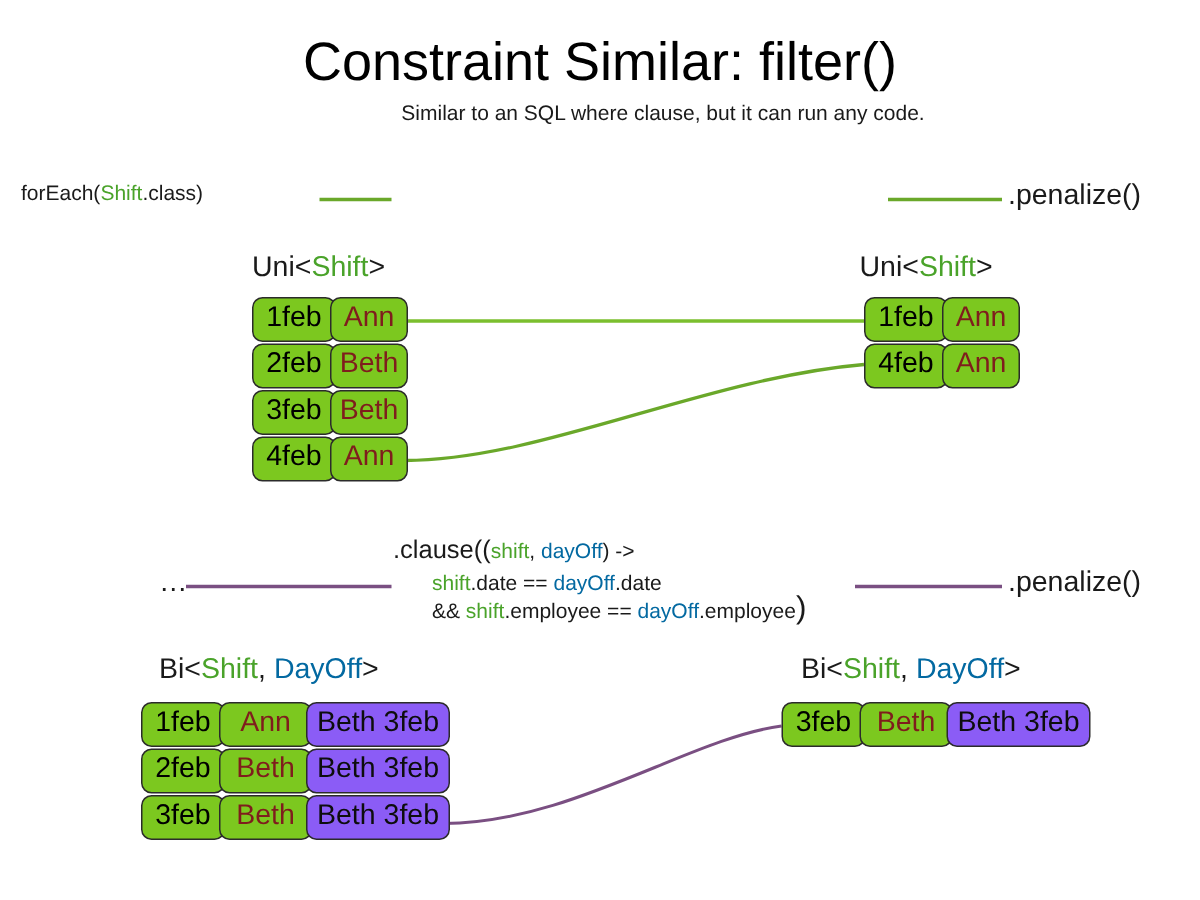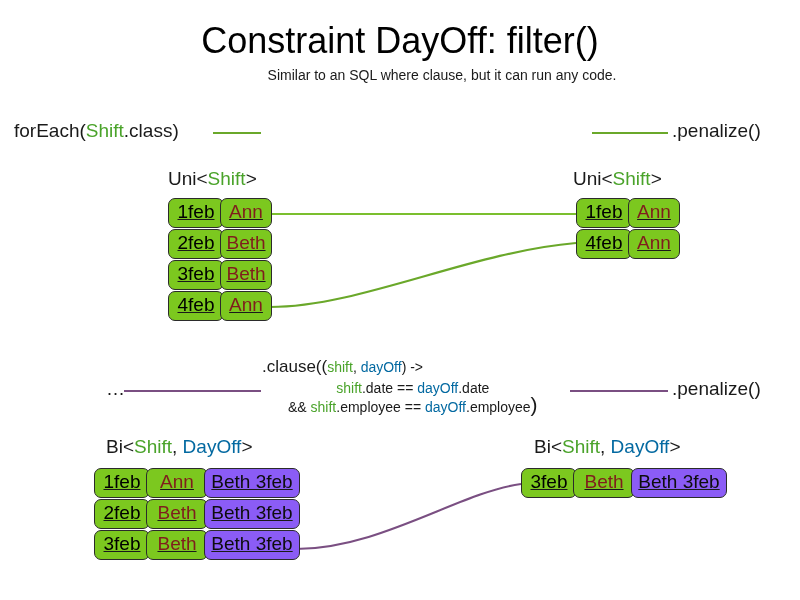--- a/index.html
+++ b/index.html
@@ -61,21 +61,21 @@
     white-space: nowrap;
     color: #1a1a1a;
   }
   .c-shift  { color: #4aa32a; }
   .c-dayoff { color: #0369a1; }
   .big-paren { font-size: 21px; line-height: 0; }
 
   .forEach {
     left: 14px;
     top: 120px;
-    font-size: 19px;
+    font-size: 14px;
   }
   .penalize1 {
     left: 672px;
     top: 120px;
     font-size: 19px;
   }
   .filter1 {
     left: 262px;
     top: 109px;
     font-size: 17px;
@@ -101,21 +101,20 @@
     left: 262px;
     top: 357px;
     font-size: 17px;
   }
   .filter2 .ln2,
   .filter2 .ln3 {
     display: block;
     margin-left: 26px;
     margin-top: 3px;
     font-size: 14px;
-    text-align: center;
   }
 
   
   .caption {
     position: absolute;
     white-space: nowrap;
     font-size: 19px;
     color: #1a1a1a;
   }
   .cap-uni-left   { left: 168px; top: 168px; }
@@ -124,21 +123,20 @@
   .cap-bi-right   { left: 534px; top: 436px; }
 
   
   .table {
     position: absolute;
   }
   .row {
     display: flex;
     align-items: center;
     margin-bottom: 1px;
-    text-decoration: underline;
   }
   .cell {
     box-sizing: border-box;
     height: 30px;
     line-height: 26px;
     border: 1.6px solid #2b2b2b;
     border-radius: 7px;
     font-size: 19px;
     padding: 0 4px;
     text-align: center;
@@ -162,21 +160,21 @@
   .w-date   { width: 56px; }
   .w-name   { width: 52px; }
   .w-name-w { width: 62px; }
   .w-dayoff { width: 96px; }
 </style>
 </head>
 <body>
 
 <div class="slide">
 
-  <div class="title">Constraint DayOff: filter()</div>
+  <div class="title">Constraint Similar: filter()</div>
   <div class="subtitle">Similar to an SQL where clause, but it can run any code.</div>
 
   <svg class="wires" width="800" height="600" viewBox="0 0 800 600">
 
     <line x1="213" y1="133" x2="261" y2="133" stroke="#6aa82a" stroke-width="2.2"></line>
 
     <line x1="592" y1="133" x2="668" y2="133" stroke="#6aa82a" stroke-width="2.2"></line>
 
     <path d="M270,214 L576,214" fill="none" stroke="#7bbf2e" stroke-width="2.2"></path>
 

